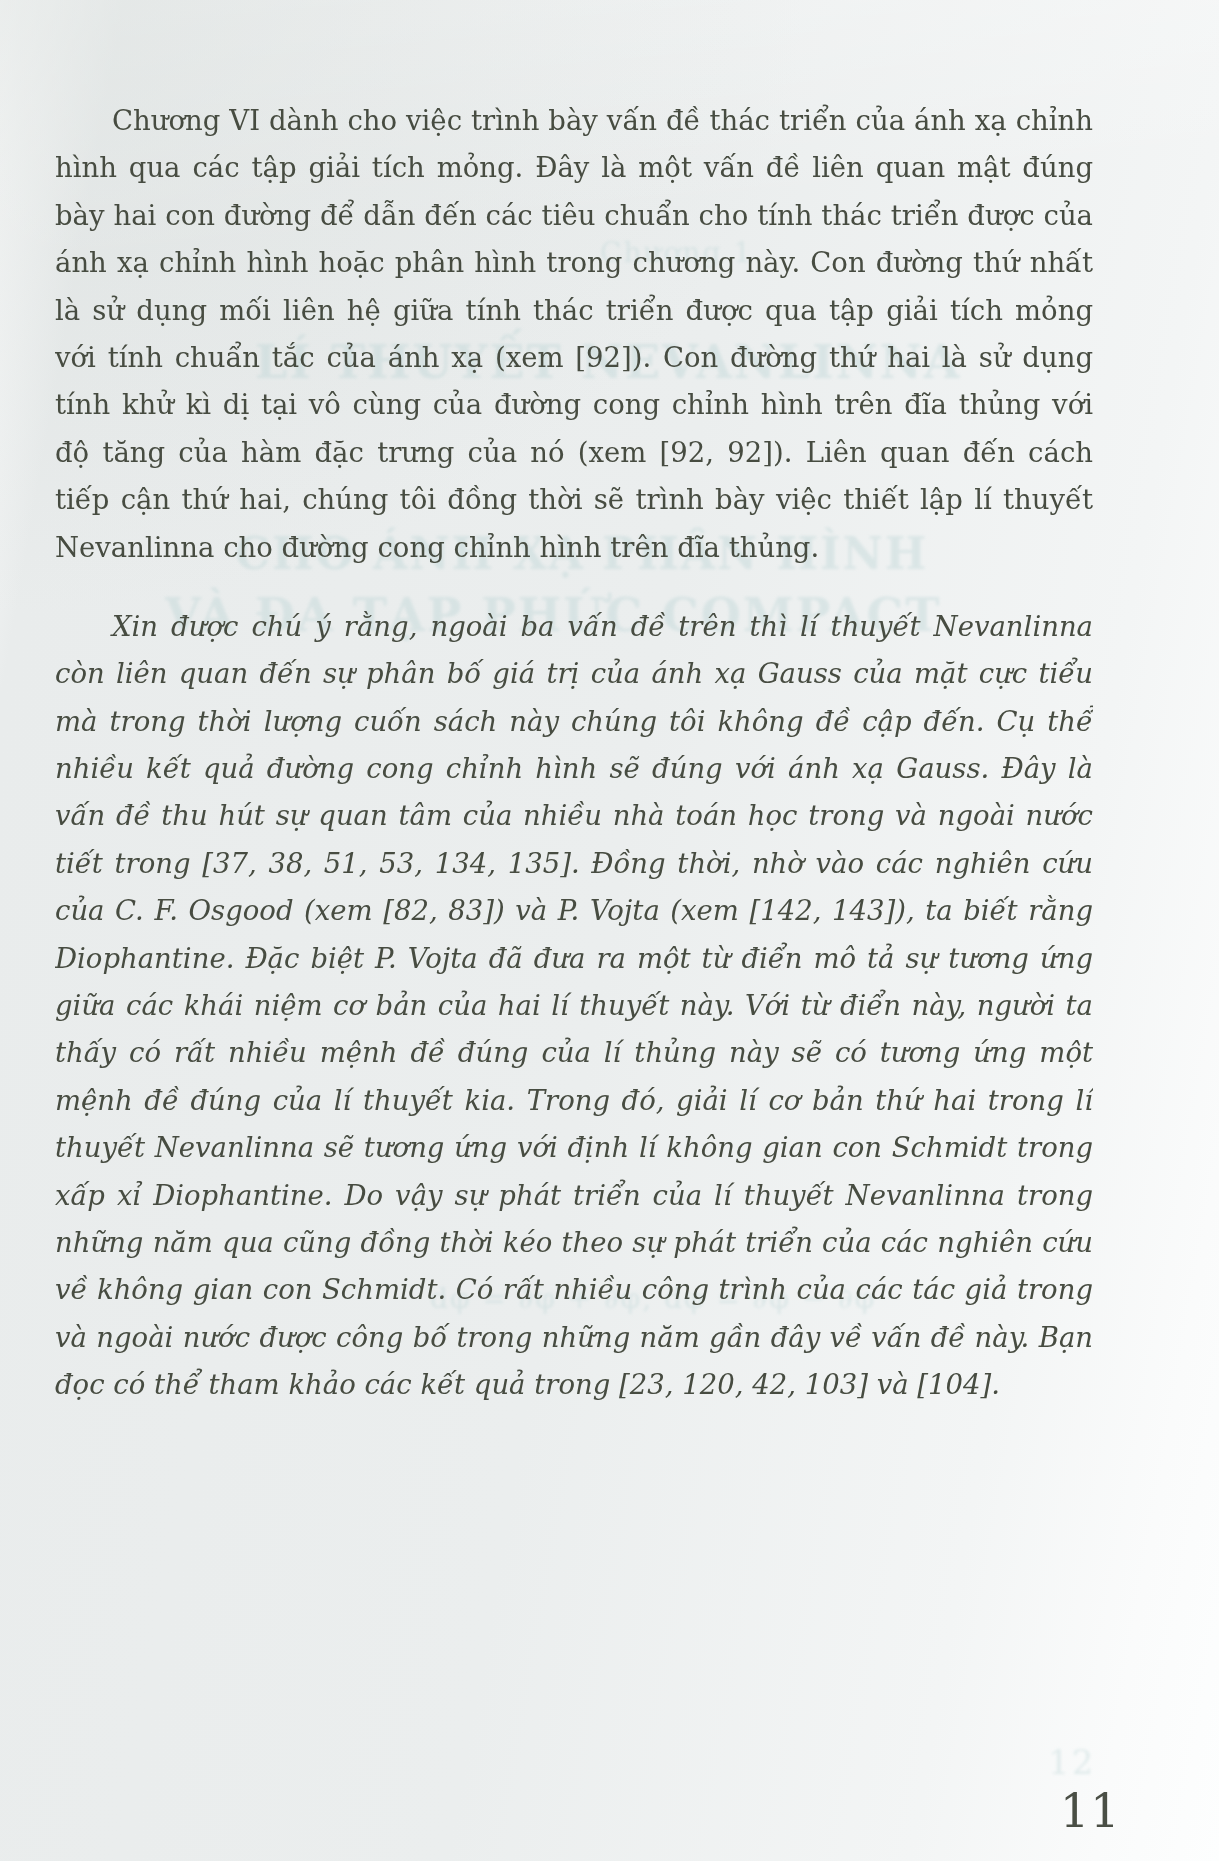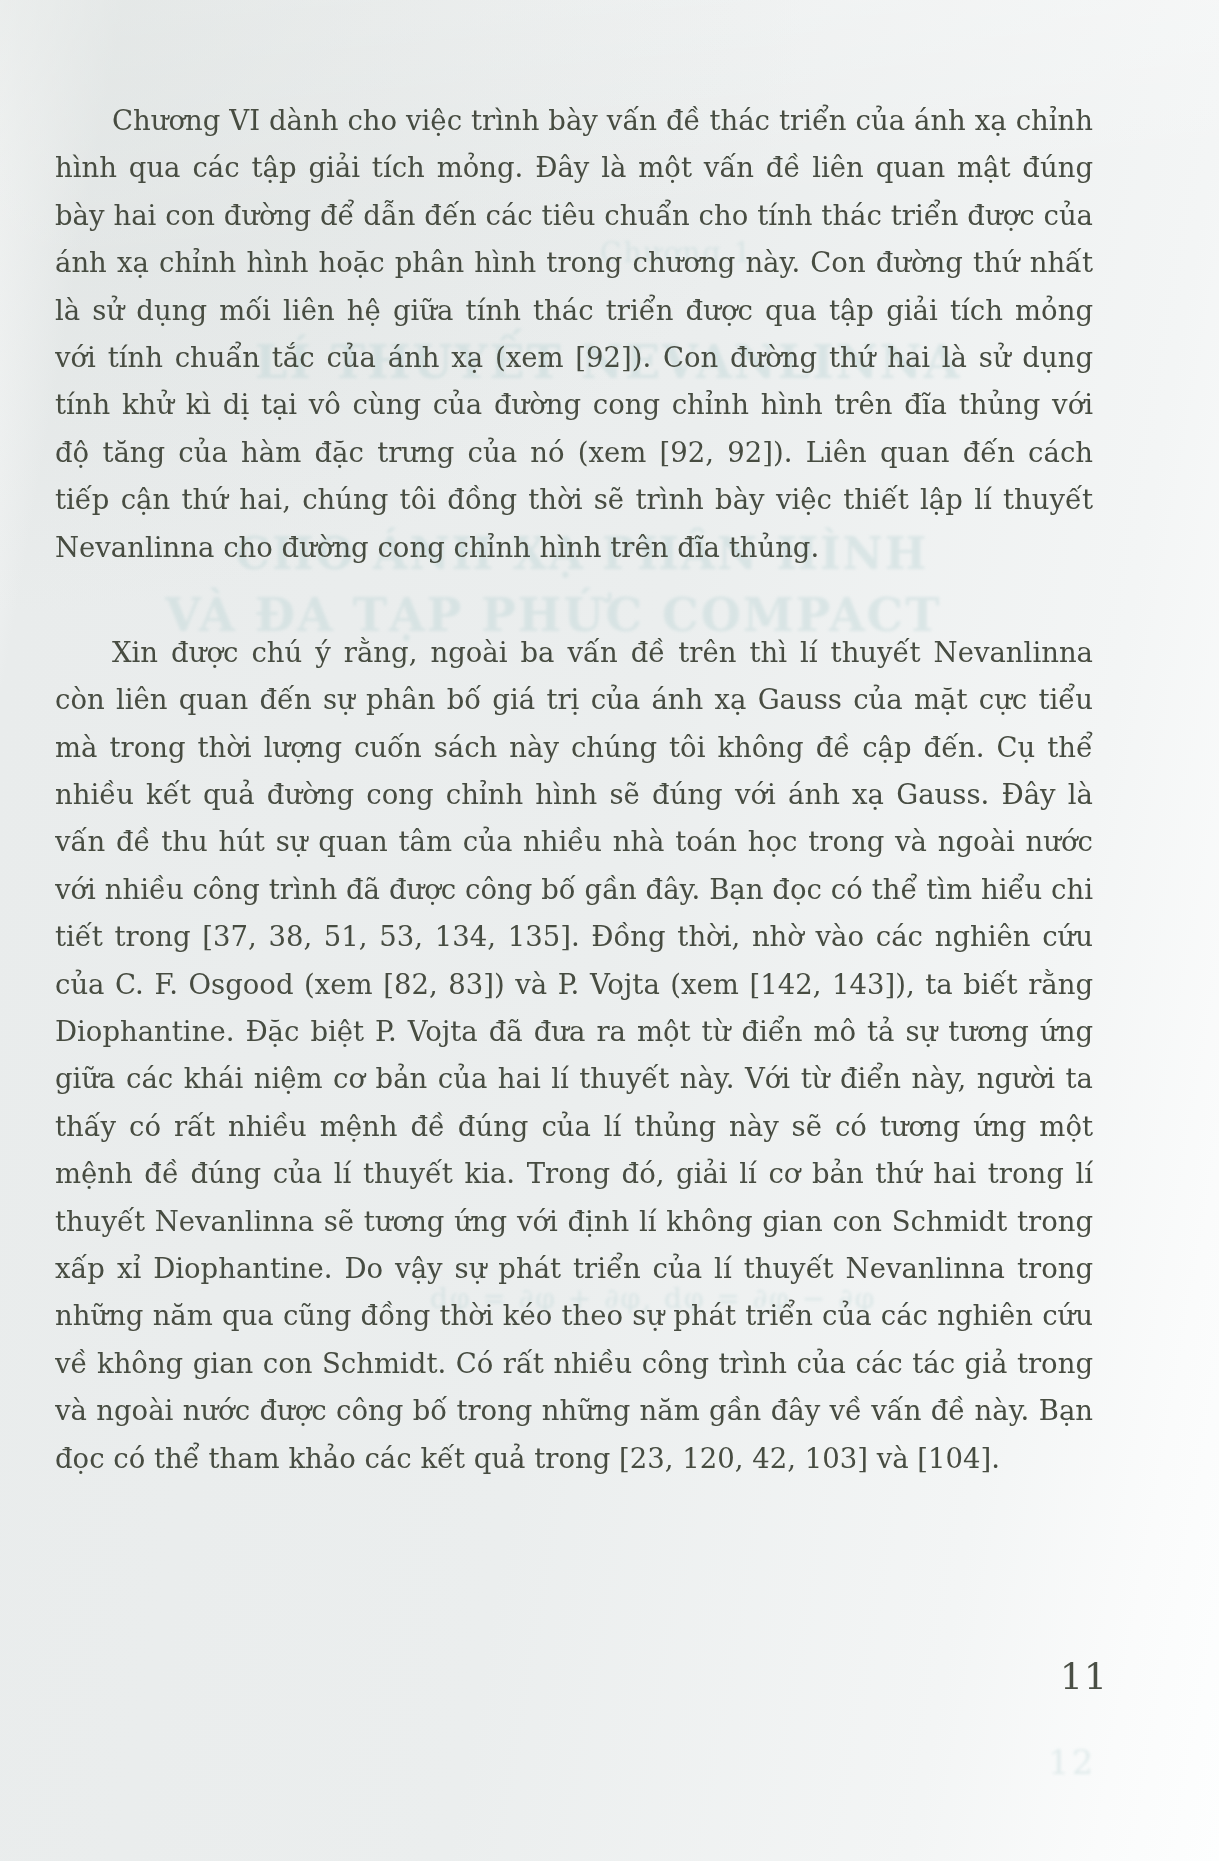--- a/index.html
+++ b/index.html
@@ -38,37 +38,37 @@
   .ghost.bold { font-weight: 700; }
 
   .text-block {
     position: absolute;
     left: 55px; top: 97px;
     width: 1038px;
     color: #474c41;
     font-size: 27.5px;
   }
   .para { margin: 0; }
-  .para2 { margin-top: 58px; }
+  .para2 { margin-top: 32px; font-style: italic; }
   .line {
     height: 47.4px;
     line-height: 47.4px;
     text-align: justify;
     text-align-last: justify;
     overflow: hidden;
     white-space: normal;
   }
   .line.indent { padding-left: 57px; }
   .line.last { text-align-last: left; }
   .bold { font-weight: 400; }
 
   .page-number {
     position: absolute;
-    left: 1060px; top: 1656px;
-    font-size: 36px;
+    left: 1060px; top: 1784px;
+    font-size: 46px;
     color: #4a4f45;
     letter-spacing: 1px;
   }
 </style>
 </head>
 <body>
 
 <div class="page">
 
   <div class="ghost-layer" id="ghost-layer">
@@ -100,21 +100,20 @@
         </div>
     </div>
 
     <div class="para para2">
       <div>
           <div class="line indent">Xin được chú ý rằng, ngoài ba vấn đề trên thì lí thuyết Nevanlinna</div>
           <div class="line">còn liên quan đến sự phân bố giá trị của ánh xạ Gauss của mặt cực tiểu</div>
           <div class="line">mà trong thời lượng cuốn sách này chúng tôi không đề cập đến. Cụ thể</div>
           <div class="line">nhiều kết quả đường cong chỉnh hình sẽ đúng với ánh xạ Gauss. Đây là</div>
           <div class="line">vấn đề thu hút sự quan tâm của nhiều nhà toán học trong và ngoài nước</div>
-          <div class="line">với nhiều công trình đã được công bố gần đây. Bạn đọc có thể tìm hiểu chi</div>
           <div class="line">tiết trong [37, 38, 51, 53, 134, 135]. Đồng thời, nhờ vào các nghiên cứu</div>
           <div class="line">của C. F. Osgood (xem [82, 83]) và P. Vojta (xem [142, 143]), ta biết rằng</div>
           <div class="line">Diophantine. Đặc biệt P. Vojta đã đưa ra một từ điển mô tả sự tương ứng</div>
           <div class="line">giữa các khái niệm cơ bản của hai lí thuyết này. Với từ điển này, người ta</div>
           <div class="line">thấy có rất nhiều mệnh đề đúng của lí thủng này sẽ có tương ứng một</div>
           <div class="line">mệnh đề đúng của lí thuyết kia. Trong đó, giải lí cơ bản thứ hai trong lí</div>
           <div class="line">thuyết Nevanlinna sẽ tương ứng với định lí không gian con Schmidt trong</div>
           <div class="line">xấp xỉ Diophantine. Do vậy sự phát triển của lí thuyết Nevanlinna trong</div>
           <div class="line">những năm qua cũng đồng thời kéo theo sự phát triển của các nghiên cứu</div>
           <div class="line">về không gian con Schmidt. Có rất nhiều công trình của các tác giả trong</div>

